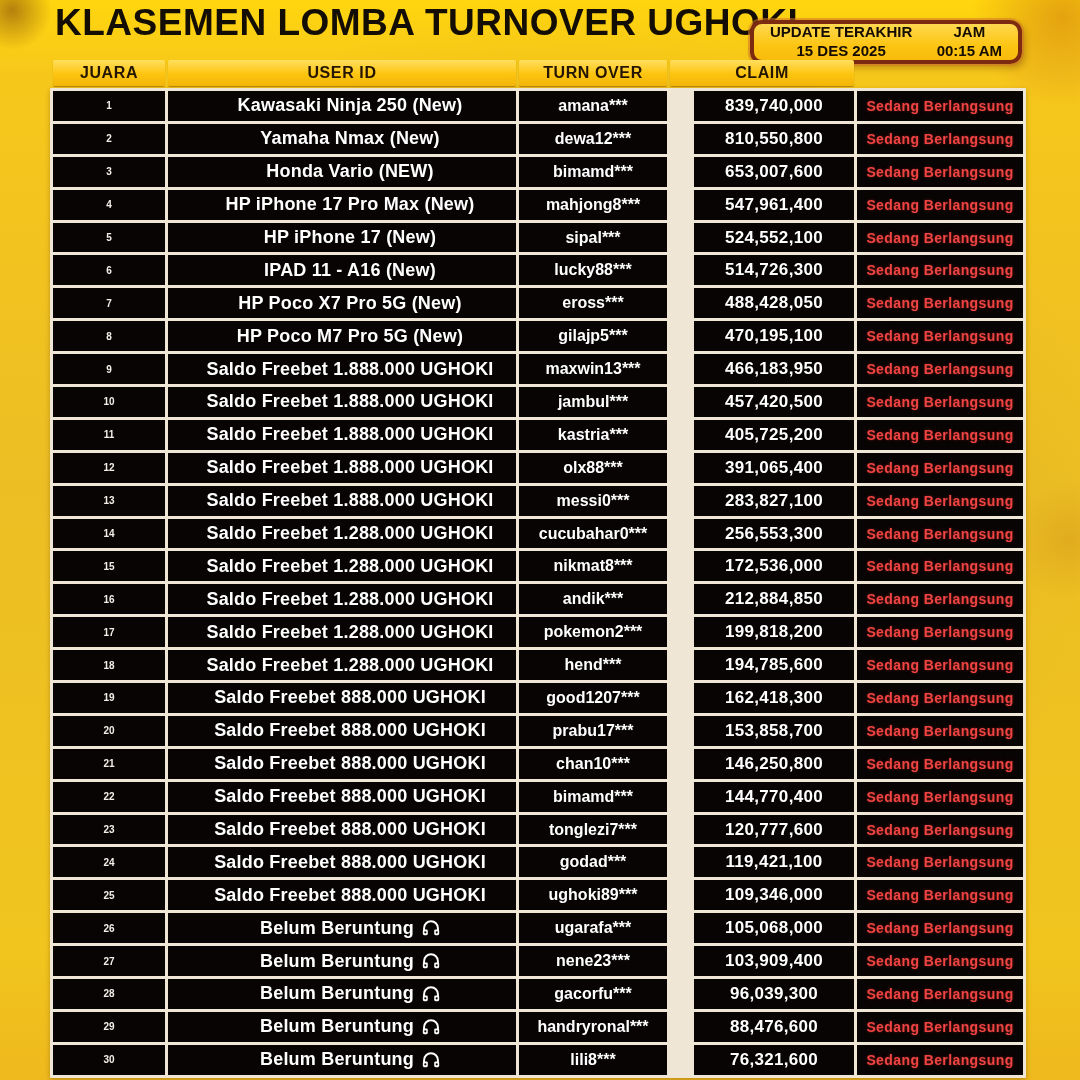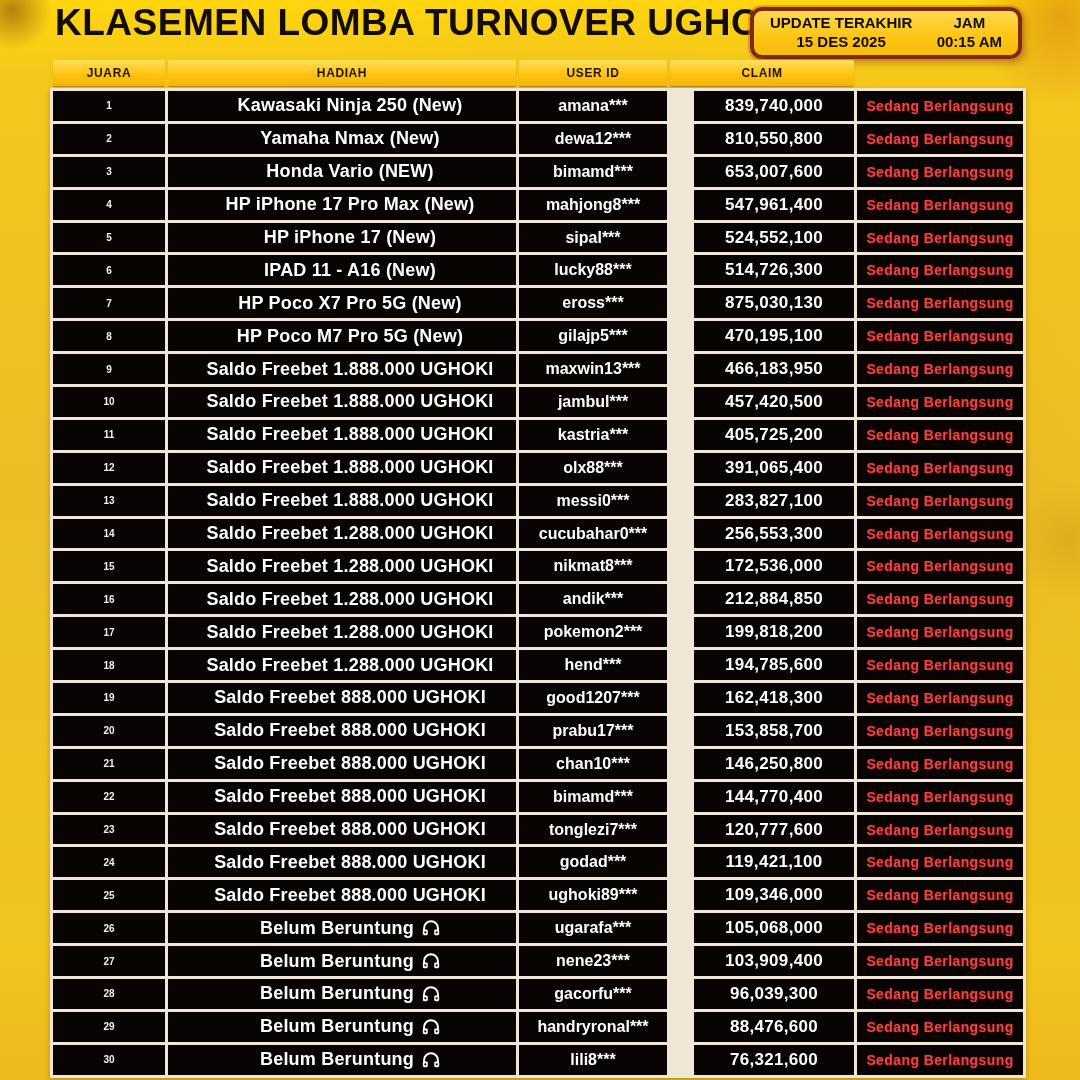--- a/index.html
+++ b/index.html
@@ -16,40 +16,40 @@
   
   .page-title{
     position:absolute;left:55px;top:2px;width:700px;
     font-size:37px;font-weight:bold;color:#130d04;letter-spacing:.5px;white-space:nowrap;
   }
   .page-period{
     position:absolute;left:56px;top:37px;
     font-size:18px;font-weight:bold;color:#1a1205;letter-spacing:.2px;white-space:nowrap;
   }
   .update-box{
-    position:absolute;left:750px;top:7px;width:272px;height:52px;
+    position:absolute;left:750px;top:20px;width:272px;height:44px;
     background:linear-gradient(180deg,#ffd84f,#fdc513 60%,#f7bb0c);
     border:4px solid #7c2a10;border-radius:12px;
     box-shadow:0 0 0 2px rgba(214,120,40,.55), 3px 4px 7px rgba(90,40,5,.35);
     display:flex;align-items:center;justify-content:space-between;
     padding:0 16px;box-sizing:border-box;
   }
   .ub-col{display:flex;flex-direction:column;align-items:center;line-height:1.25;}
   .ub-col span{font-size:15px;font-weight:bold;color:#140c03;white-space:nowrap;}
   
   .board{position:absolute;left:50px;top:60px;width:976px;}
   .thead{
     display:grid;grid-template-columns:112px 348px 148px 184px 166px;
     column-gap:3px;padding:0 3px;margin-bottom:2px;
   }
   .th{
     height:26px;display:flex;align-items:center;justify-content:center;
     background:linear-gradient(180deg,#ffdf5e,#fdc40f 55%,#f2b509);
     border-radius:2px;box-shadow:0 1px 1px rgba(95,50,0,.45);
-    font-size:12px;font-weight:bold;color:#241503;letter-spacing:.6px;
+    font-size:16px;font-weight:bold;color:#241503;letter-spacing:.6px;
   }
   .tbody{
     display:grid;grid-template-columns:112px 348px 148px 184px 166px;
     gap:3px;padding:3px;background:#efe6d6;border-radius:1px;
     box-shadow:0 2px 5px rgba(100,55,5,.35);
   }
   .trow{display:contents;}
   .cell{
     height:29.9px;background:#080404;display:flex;align-items:center;justify-content:center;
     color:#ffffff;overflow:hidden;white-space:nowrap;
@@ -78,22 +78,22 @@
     </div>
     <div class="ub-col">
       <span>JAM</span>
       <span>00:15 AM</span>
     </div>
   </div>
 
   <div class="board">
     <div class="thead">
       <div class="th">JUARA</div>
-      <div class="th">HADIAH</div>
       <div class="th">USER ID</div>
+      <div class="th">TURN OVER</div>
       <div class="th">CLAIM</div>
     </div>
     <div class="tbody">
         <div class="trow"><div class="cell juara">1</div><div class="cell hadiah">
             <span>Kawasaki Ninja 250 (New)</span>
           </div><div class="cell userid">amana***</div><div class="cell turnover">839,740,000</div><div class="cell claim">Sedang Berlangsung</div></div>
         <div class="trow"><div class="cell juara">2</div><div class="cell hadiah">
             <span>Yamaha Nmax (New)</span>
           </div><div class="cell userid">dewa12***</div><div class="cell turnover">810,550,800</div><div class="cell claim">Sedang Berlangsung</div></div>
         <div class="trow"><div class="cell juara">3</div><div class="cell hadiah">
@@ -103,21 +103,21 @@
             <span>HP iPhone 17 Pro Max (New)</span>
           </div><div class="cell userid">mahjong8***</div><div class="cell turnover">547,961,400</div><div class="cell claim">Sedang Berlangsung</div></div>
         <div class="trow"><div class="cell juara">5</div><div class="cell hadiah">
             <span>HP iPhone 17 (New)</span>
           </div><div class="cell userid">sipal***</div><div class="cell turnover">524,552,100</div><div class="cell claim">Sedang Berlangsung</div></div>
         <div class="trow"><div class="cell juara">6</div><div class="cell hadiah">
             <span>IPAD 11 - A16 (New)</span>
           </div><div class="cell userid">lucky88***</div><div class="cell turnover">514,726,300</div><div class="cell claim">Sedang Berlangsung</div></div>
         <div class="trow"><div class="cell juara">7</div><div class="cell hadiah">
             <span>HP Poco X7 Pro 5G (New)</span>
-          </div><div class="cell userid">eross***</div><div class="cell turnover">875,030,130</div><div class="cell claim">Sedang Berlangsung</div></div>
+          </div><div class="cell userid">eross***</div><div class="cell turnover">488,428,050</div><div class="cell claim">Sedang Berlangsung</div></div>
         <div class="trow"><div class="cell juara">8</div><div class="cell hadiah">
             <span>HP Poco M7 Pro 5G (New)</span>
           </div><div class="cell userid">gilajp5***</div><div class="cell turnover">470,195,100</div><div class="cell claim">Sedang Berlangsung</div></div>
         <div class="trow"><div class="cell juara">9</div><div class="cell hadiah">
             <span>Saldo Freebet 1.888.000 UGHOKI</span>
           </div><div class="cell userid">maxwin13***</div><div class="cell turnover">466,183,950</div><div class="cell claim">Sedang Berlangsung</div></div>
         <div class="trow"><div class="cell juara">10</div><div class="cell hadiah">
             <span>Saldo Freebet 1.888.000 UGHOKI</span>
           </div><div class="cell userid">jambul***</div><div class="cell turnover">457,420,500</div><div class="cell claim">Sedang Berlangsung</div></div>
         <div class="trow"><div class="cell juara">11</div><div class="cell hadiah">

